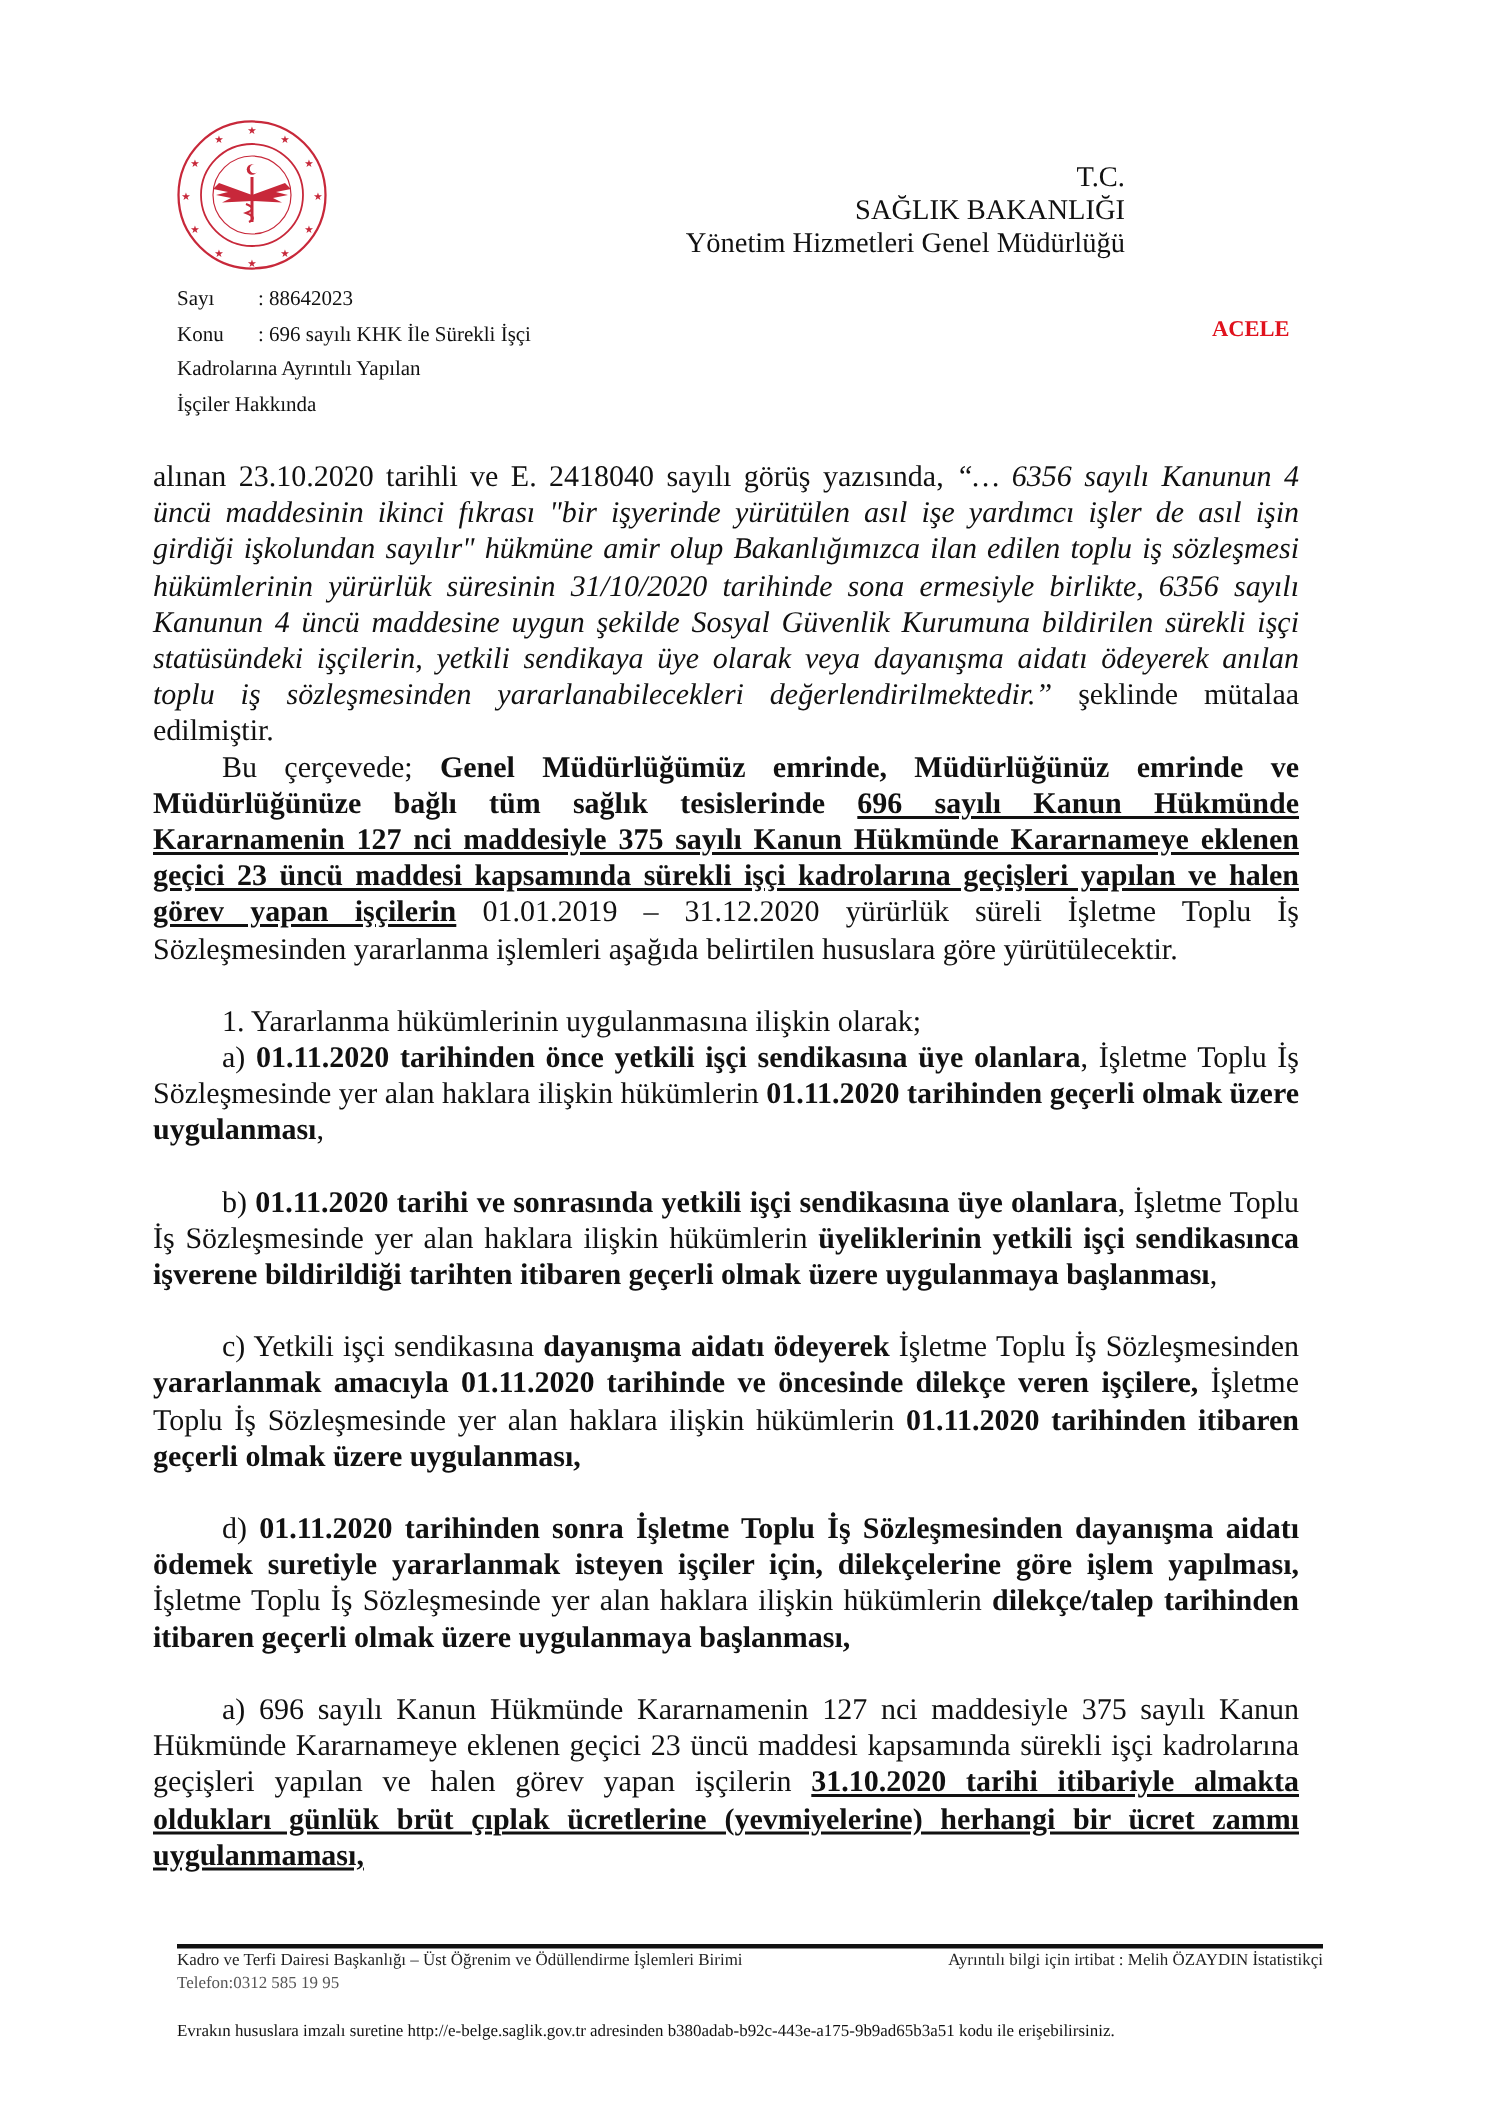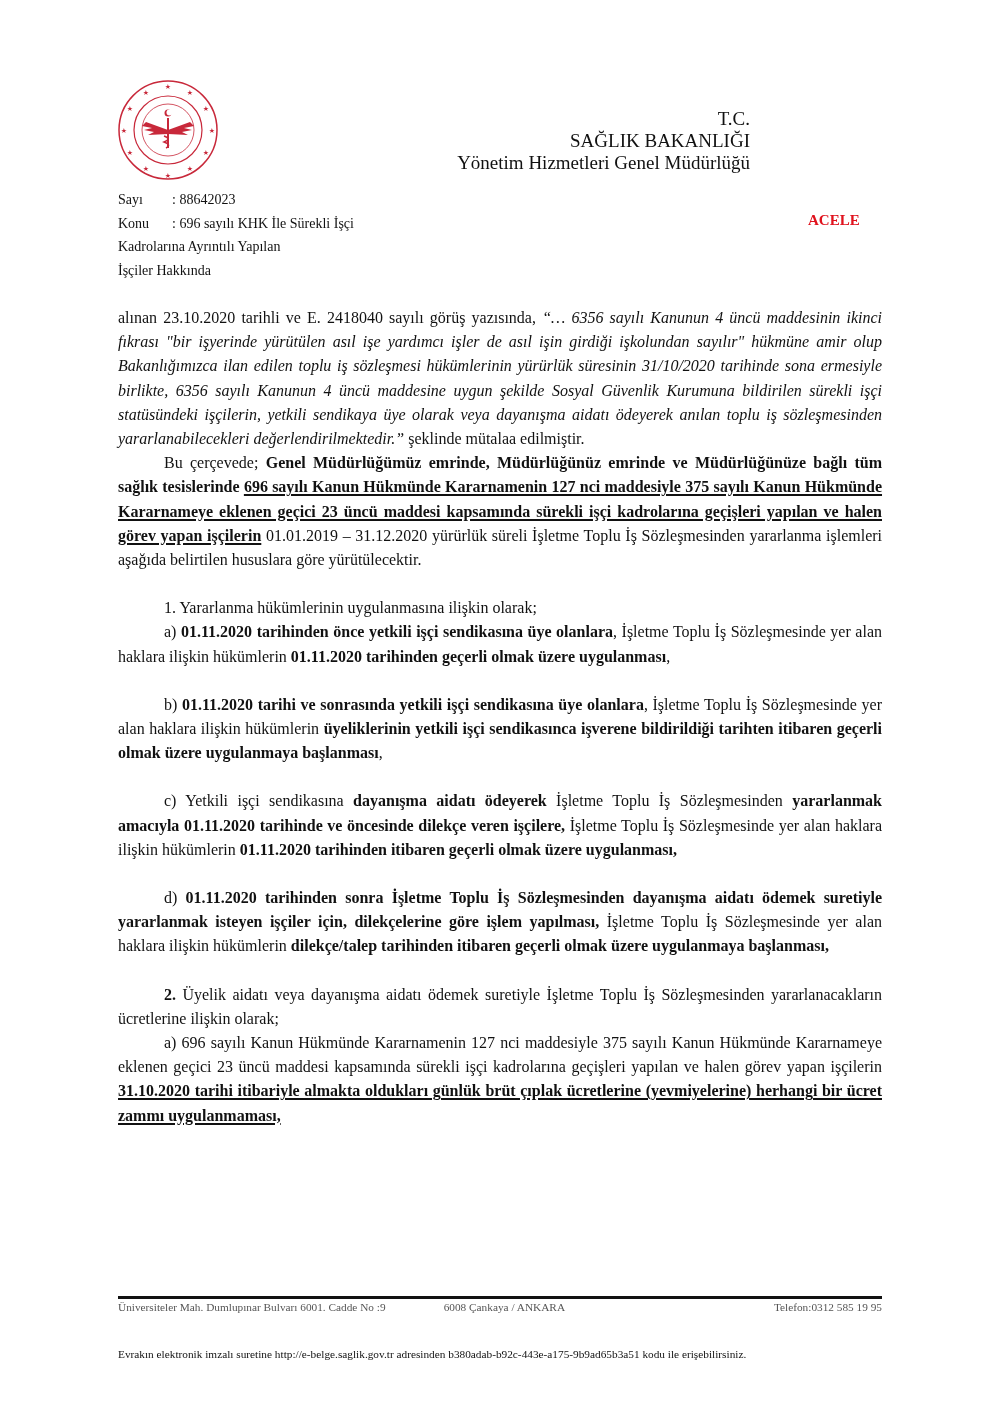--- a/index.html
+++ b/index.html
@@ -5,21 +5,21 @@
   html, body { margin:0; padding:0; background:#ffffff; }
   body { width:1000px; height:1414px; position:relative; overflow:hidden;
          font-family:"Liberation Serif", "DejaVu Serif", serif; color:#111; }
   .abs { position:absolute; }
   .logo { left:116px; top:78px; width:104px; height:104px; }
   .hdr { left:250px; width:500px; text-align:right; font-size:19px; line-height:22px; }
   .meta { left:118px; font-size:14px; line-height:23.5px; }
   .meta .lab { display:inline-block; width:54px; }
   .meta .val { display:inline-block; }
   .acele { left:808px; top:212px; font-size:15px; font-weight:bold; color:#e0121d; }
-  .body { left:118px; width:764px; font-size:16px; line-height:24.2px; text-align:justify; }
+  .body { left:102px; width:764px; font-size:20px; line-height:24.2px; text-align:justify; }
   .body p { margin:0; }
   .ind { text-indent:46px; }
   .b { font-weight:bold; }
   .u { text-decoration:underline; text-decoration-thickness:2px; text-underline-offset:2px; }
   .i { font-style:italic; }
   .gap { height:24px; }
   .rule { left:118px; width:764px; top:1296px; height:3px; background:#111; }
   .ftr { left:118px; width:764px; font-size:11.3px; line-height:15px; color:#222; }
   .ftr .row { display:flex; justify-content:space-between; white-space:nowrap; }
   .ftr .row.grey { color:#555; }
@@ -86,30 +86,29 @@
   <div class="gap"></div>
   <p class="ind"><span>b) </span><span class="b">01.11.2020 tarihi ve sonrasında yetkili işçi sendikasına üye olanlara</span><span>, İşletme Toplu İş Sözleşmesinde yer alan haklara ilişkin hükümlerin </span><span class="b">üyeliklerinin yetkili işçi sendikasınca işverene bildirildiği tarihten itibaren geçerli olmak üzere uygulanmaya başlanması</span><span>,</span></p>
 
   <div class="gap"></div>
   <p class="ind"><span>c) Yetkili işçi sendikasına </span><span class="b">dayanışma aidatı ödeyerek</span><span> İşletme Toplu İş Sözleşmesinden </span><span class="b">yararlanmak amacıyla 01.11.2020 tarihinde ve öncesinde dilekçe veren işçilere,</span><span> İşletme Toplu İş Sözleşmesinde yer alan haklara ilişkin hükümlerin </span><span class="b">01.11.2020 tarihinden itibaren geçerli olmak üzere uygulanması,</span></p>
 
   <div class="gap"></div>
   <p class="ind"><span>d) </span><span class="b">01.11.2020 tarihinden sonra İşletme Toplu İş Sözleşmesinden dayanışma aidatı ödemek suretiyle yararlanmak isteyen işçiler için, dilekçelerine göre işlem yapılması,</span><span> İşletme Toplu İş Sözleşmesinde yer alan haklara ilişkin hükümlerin </span><span class="b">dilekçe/talep tarihinden itibaren geçerli olmak üzere uygulanmaya başlanması,</span></p>
 
   <div class="gap"></div>
-  <p class="ind"><span class="b">2.</span><span> Üyelik aidatı veya dayanışma aidatı ödemek suretiyle İşletme Toplu İş Sözleşmesinden yararlanacakların ücretlerine ilişkin olarak;</span></p>
 
   <p class="ind"><span>a) 696 sayılı Kanun Hükmünde Kararnamenin 127 nci maddesiyle 375 sayılı Kanun Hükmünde Kararnameye eklenen geçici 23 üncü maddesi kapsamında sürekli işçi kadrolarına geçişleri yapılan ve halen görev yapan işçilerin </span><span class="b u">31.10.2020 tarihi itibariyle almakta oldukları günlük brüt çıplak ücretlerine (yevmiyelerine) herhangi bir ücret zammı uygulanmaması,</span></p>
 </div>
 
 <div class="abs rule"></div>
 <div class="abs ftr" style="top:1300px;">
+  <div class="row">
+    <span>Kadro ve Terfi Dairesi Başkanlığı  – Üst Öğrenim ve Ödüllendirme İşlemleri Birimi</span>
+    <span>Ayrıntılı bilgi için irtibat : Melih ÖZAYDIN İstatistikçi</span>
+  </div>
   <div class="row grey">
-    <span style="display:flex; gap:58px;">
-      <span>Üniversiteler Mah. Dumlupınar Bulvarı 6001. Cadde No :9</span>
-      <span>6008 Çankaya / ANKARA</span>
-    </span>
     <span>Telefon:0312 585 19 95</span>
   </div>
 </div>
 <div class="abs sig" style="top:1342px;">
-  <div>Evrakın elektronik imzalı suretine http://e-belge.saglik.gov.tr adresinden b380adab-b92c-443e-a175-9b9ad65b3a51 kodu ile erişebilirsiniz.</div>
+  <div>Evrakın hususlara imzalı suretine http://e-belge.saglik.gov.tr adresinden b380adab-b92c-443e-a175-9b9ad65b3a51 kodu ile erişebilirsiniz.</div>
 </div>
 
 </body></html>

